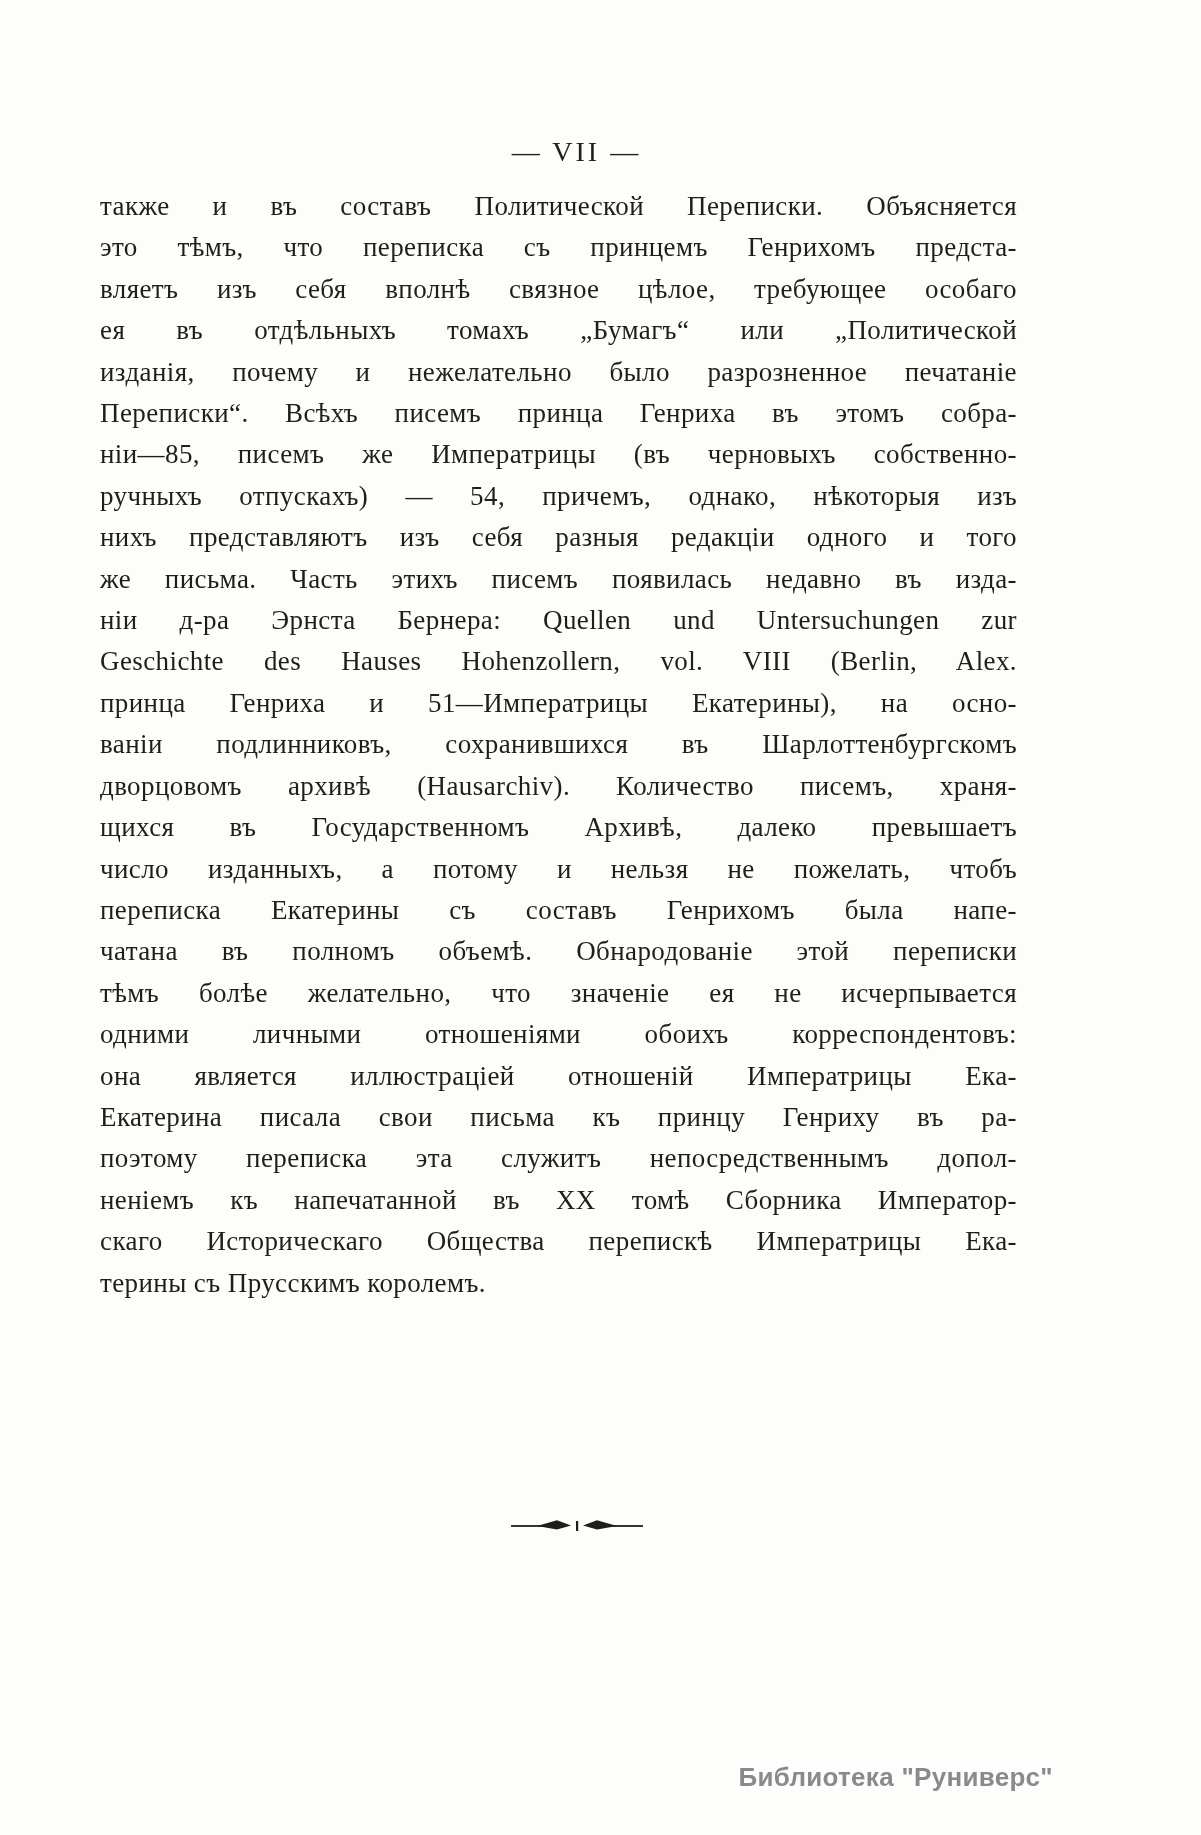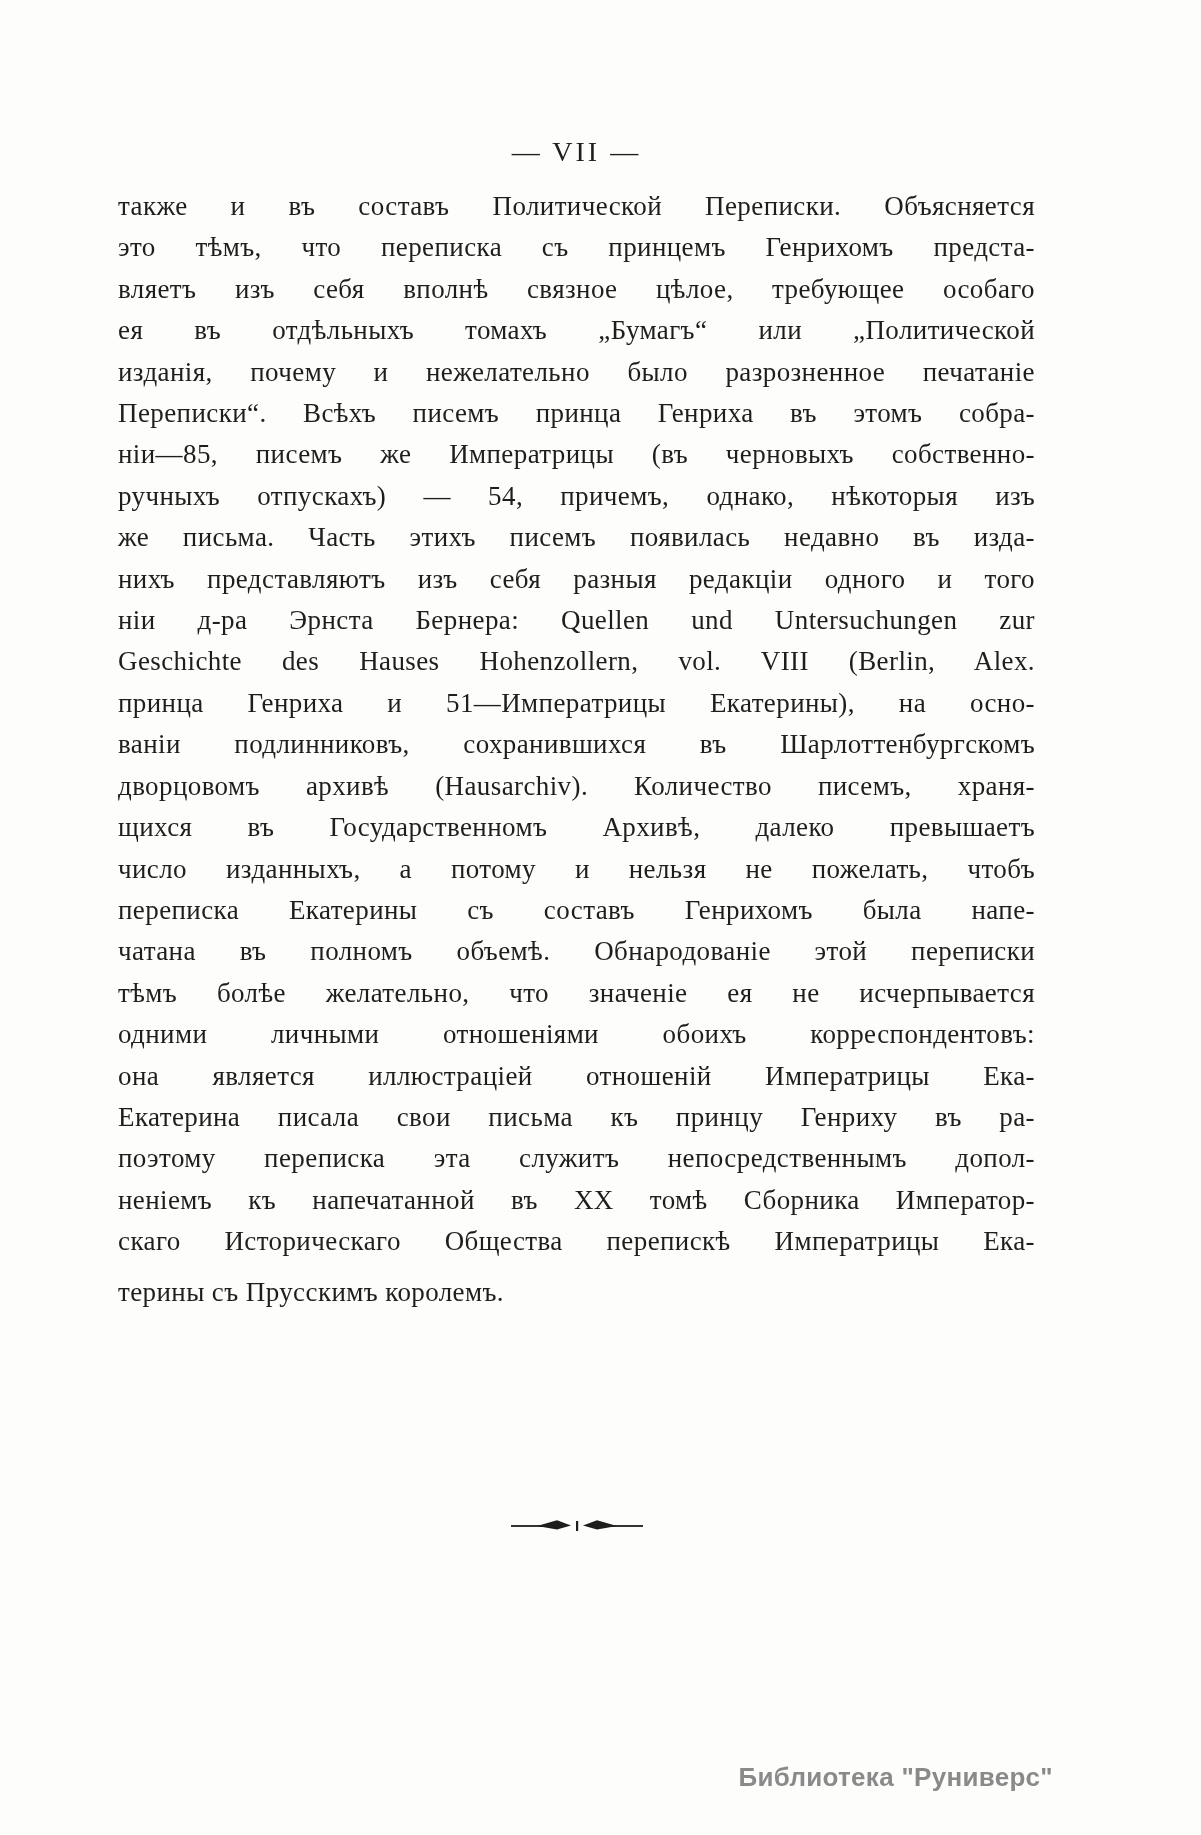--- a/index.html
+++ b/index.html
@@ -18,34 +18,33 @@
     top: 136px;
     left: 118px;
     width: 917px;
     text-align: center;
     font-size: 28px;
     letter-spacing: 3px;
   }
   .text-block {
     position: absolute;
     top: 186px;
-    left: 118px;
+    left: 100px;
     width: 917px;
   }
   .line {
     font-size: 27px;
     line-height: 41.4px;
     letter-spacing: 0.4px;
     text-align: justify;
     text-align-last: justify;
   }
   .line.last {
     text-align: center;
     text-align-last: left;
-    margin-top: 9px;
   }
   .divider-wrap {
     position: absolute;
     top: 1516px;
     left: 118px;
     width: 917px;
     text-align: center;
   }
   .divider-wrap svg { display: inline-block; vertical-align: middle; }
   .watermark {
@@ -68,22 +67,22 @@
 
   <div class="text-block" id="paragraph">
       <div class="line">также и въ составъ Политической Переписки. Объясняется</div>
       <div class="line">это тѣмъ, что переписка съ принцемъ Генрихомъ предста-</div>
       <div class="line">вляетъ изъ себя вполнѣ связное цѣлое, требующее особаго</div>
       <div class="line">ея въ отдѣльныхъ томахъ „Бумагъ“ или „Политической</div>
       <div class="line">изданія, почему и нежелательно было разрозненное печатаніе</div>
       <div class="line">Переписки“. Всѣхъ писемъ принца Генриха въ этомъ собра-</div>
       <div class="line">ніи—85, писемъ же Императрицы (въ черновыхъ собственно-</div>
       <div class="line">ручныхъ отпускахъ) — 54, причемъ, однако, нѣкоторыя изъ</div>
+      <div class="line">нихъ представляютъ изъ себя разныя редакціи одного и того</div>
       <div class="line">же письма. Часть этихъ писемъ появилась недавно въ изда-</div>
-      <div class="line">нихъ представляютъ изъ себя разныя редакціи одного и того</div>
       <div class="line">ніи д-ра Эрнста Бернера: Quellen und Untersuchungen zur</div>
       <div class="line">Geschichte des Hauses Hohenzollern, vol. VIII (Berlin, Alex.</div>
       <div class="line">принца Генриха и 51—Императрицы Екатерины), на осно-</div>
       <div class="line">ваніи подлинниковъ, сохранившихся въ Шарлоттенбургскомъ</div>
       <div class="line">дворцовомъ архивѣ (Hausarchiv). Количество писемъ, храня-</div>
       <div class="line">щихся въ Государственномъ Архивѣ, далеко превышаетъ</div>
       <div class="line">число изданныхъ, а потому и нельзя не пожелать, чтобъ</div>
       <div class="line">переписка Екатерины съ составъ Генрихомъ была напе-</div>
       <div class="line">чатана въ полномъ объемѣ. Обнародованіе этой переписки</div>
       <div class="line">тѣмъ болѣе желательно, что значеніе ея не исчерпывается</div>

